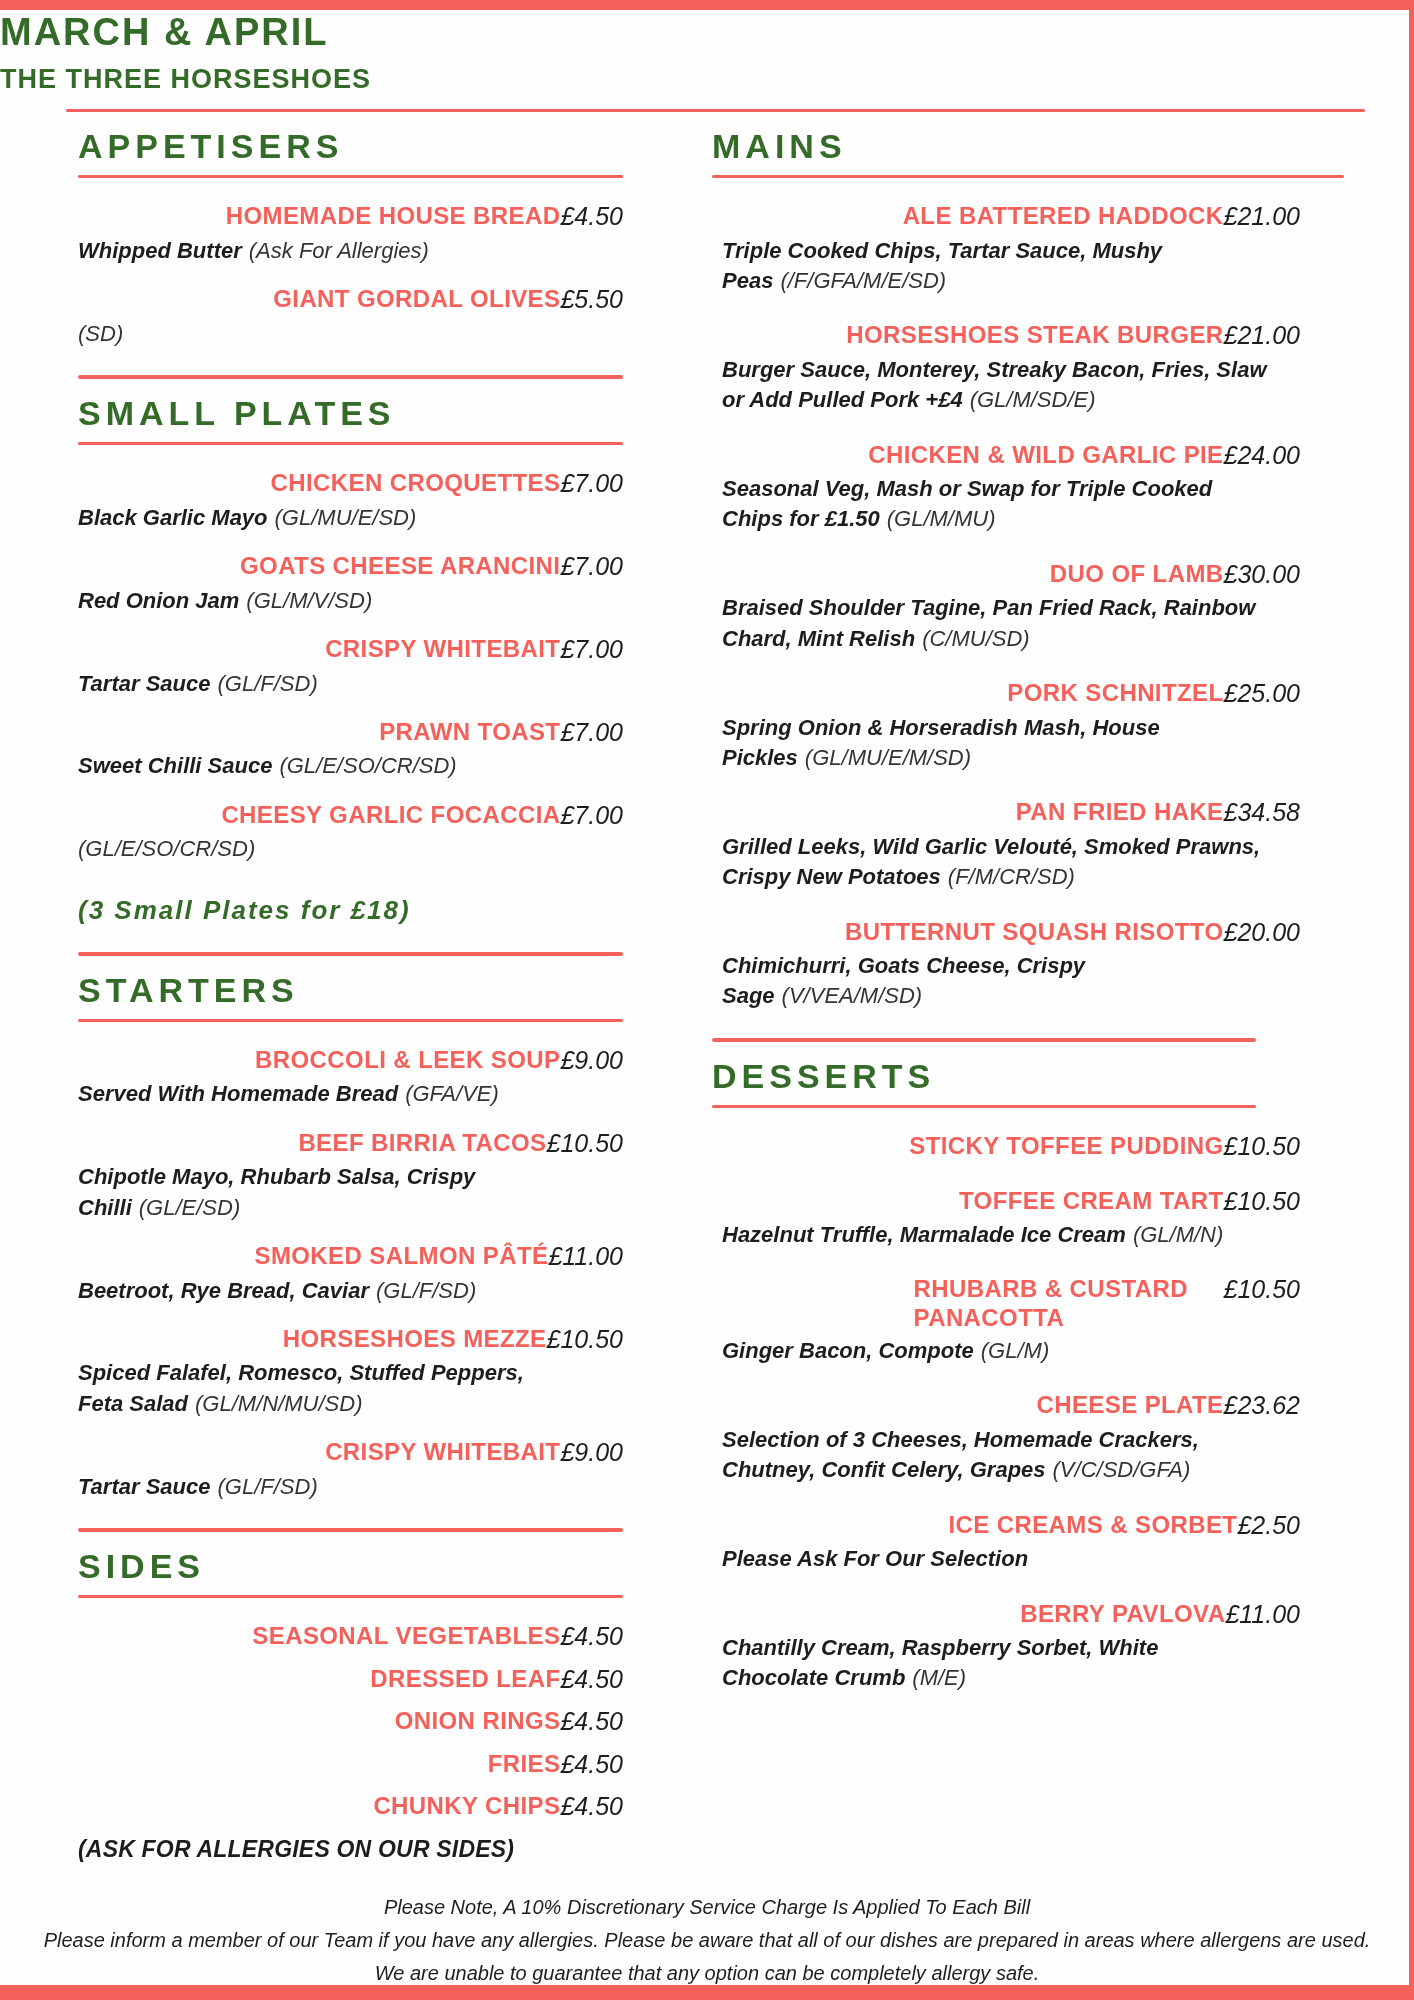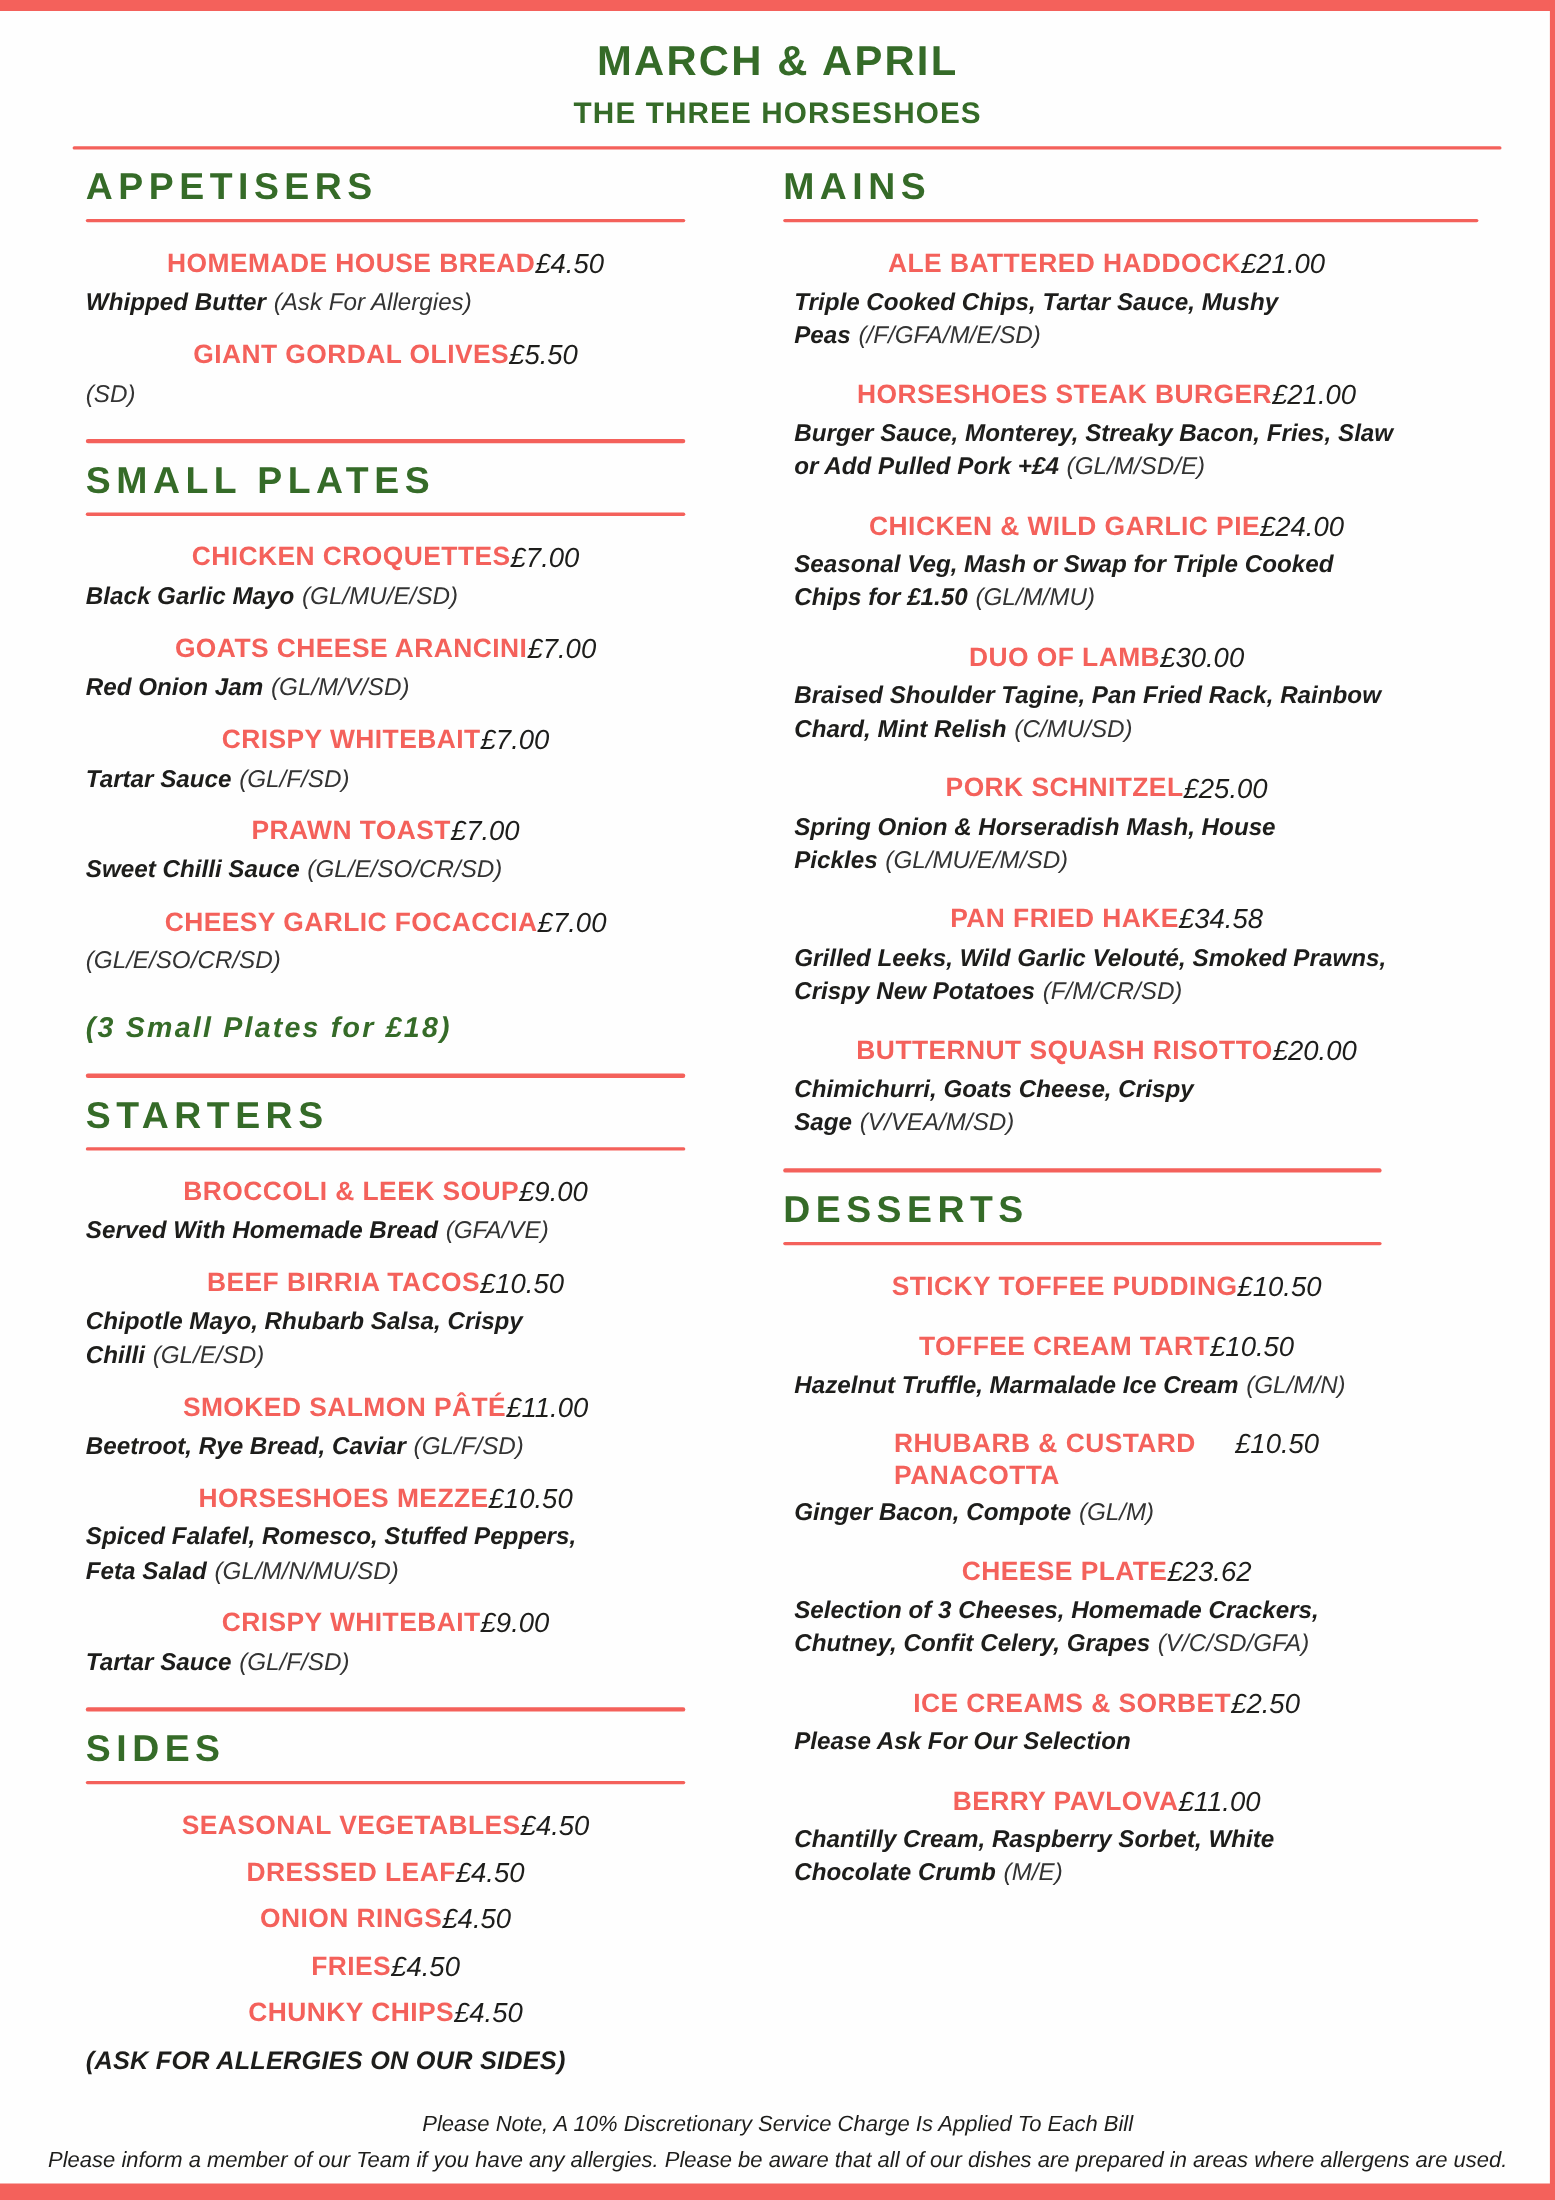--- a/index.html
+++ b/index.html
@@ -9,37 +9,37 @@
     --soft:#333333;
   }
   *{box-sizing:border-box;margin:0;padding:0;}
   html,body{background:#ffffff;}
   body{font-family:"Liberation Sans","DejaVu Sans",sans-serif;color:var(--ink);}
   .page{position:relative;width:1414px;height:2000px;background:#fefefe;overflow:hidden;}
   .bar-top{position:absolute;top:0;left:0;width:100%;height:10px;background:var(--accent);}
   .bar-bottom{position:absolute;bottom:0;left:0;width:100%;height:15px;background:var(--accent);}
   .bar-right{position:absolute;top:0;right:0;width:5px;height:100%;background:var(--accent);}
 
-  .header{padding-top:36px;text-align:center;}
+  .header{padding-top:12px;text-align:left;}
   .header h1{font-size:38px;font-weight:800;color:var(--green);letter-spacing:2px;line-height:1.1;}
   .header h2{font-size:27px;font-weight:800;color:var(--green);letter-spacing:1px;margin-top:10px;}
   .header-rule{height:3px;background:var(--accent);border-radius:2px;margin:14px 0 0 66px;width:1299px;}
 
   .columns{display:flex;gap:89px;margin:16px 0 0 78px;}
   .col-left{width:545px;flex:0 0 545px;}
   .col-right{width:632px;flex:0 0 632px;}
 
   .menu-section{margin:0;}
   .sep{height:4px;background:var(--accent);border-radius:2px;margin:26px 0 16px 0;}
   .section-title{font-size:34px;font-weight:800;color:var(--green);letter-spacing:5px;line-height:1.1;}
   .section-underline{height:3px;background:var(--accent);border-radius:2px;margin:10px 0 24px 0;}
 
   .menu-item{margin-bottom:19px;}
   .col-right .menu-item{margin-bottom:25px;}
-  .item-row{display:flex;justify-content:center;align-items:flex-start;}
+  .item-row{display:flex;justify-content:flex-end;align-items:flex-start;}
   .item-name{color:var(--accent);font-weight:800;font-size:24px;letter-spacing:.4px;line-height:1.18;max-width:440px;}
   .item-price{font-style:italic;font-weight:400;font-size:25px;color:var(--ink);white-space:nowrap;line-height:1.18;}
   .col-right .item-price{padding-right:44px;}
   .item-desc{margin-top:4px;font-size:22px;line-height:1.38;color:var(--ink);max-width:455px;}
   .col-right .item-desc{max-width:545px;margin-left:10px;}
   .desc-bold{font-weight:700;font-style:italic;margin-right:7px;}
   .desc-allergens{font-style:italic;font-weight:400;color:var(--soft);}
 
   .section-note{color:var(--green);font-weight:800;font-style:italic;font-size:26px;letter-spacing:2px;margin:30px 0 4px 0;}
   

